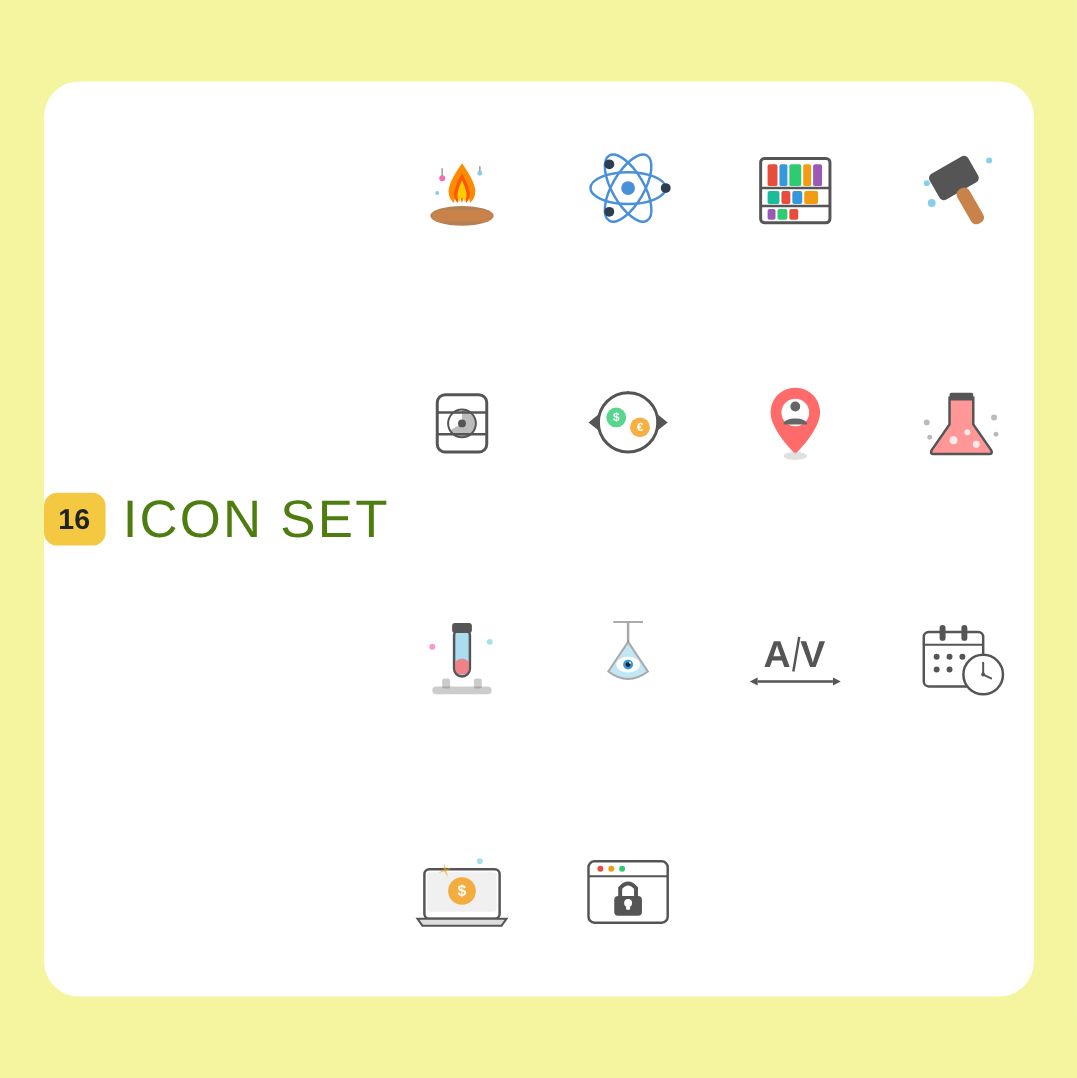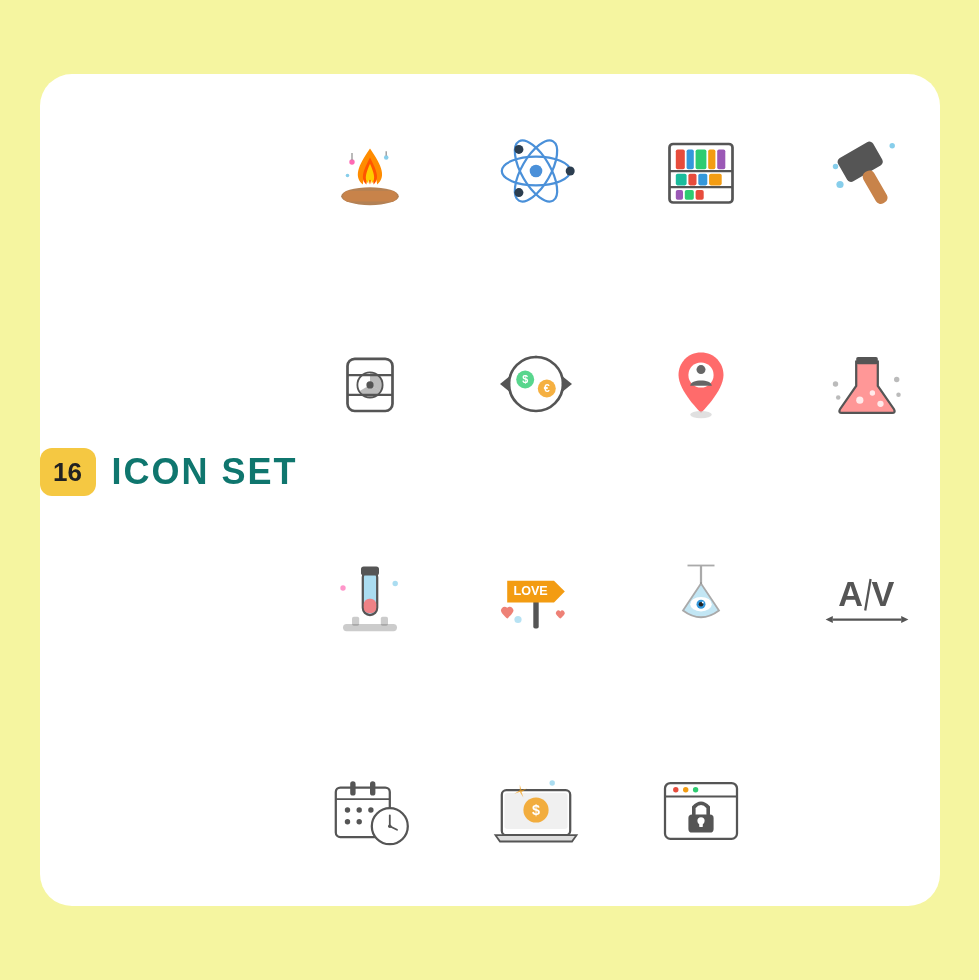--- a/index.html
+++ b/index.html
@@ -34,23 +34,23 @@
       width: 56px;
       height: 48px;
       display: flex;
       align-items: center;
       justify-content: center;
       font-size: 26px;
       font-weight: 900;
       color: #222;
     }
     .title {
-      font-size: 36px;
-      font-weight: 700;
-      color: #0f766e;
+      font-size: 48px;
+      font-weight: 400;
+      color: #4d7c0f;
       letter-spacing: 2px;
     }
     .icons-grid {
       display: grid;
       grid-template-columns: repeat(4, 1fr);
       grid-template-rows: repeat(4, 1fr);
       gap: 20px;
       flex: 1;
     }
     .icon-cell {
@@ -223,33 +223,20 @@
 
         <rect x="20" y="80" width="60" height="8" rx="4" fill="#555" opacity="0.3"></rect>
         <rect x="30" y="72" width="8" height="10" rx="2" fill="#555" opacity="0.3"></rect>
         <rect x="62" y="72" width="8" height="10" rx="2" fill="#555" opacity="0.3"></rect>
 
         <circle cx="20" cy="40" r="3" fill="#ff69b4" opacity="0.7"></circle>
         <circle cx="78" cy="35" r="3" fill="#87ceeb" opacity="0.7"></circle>
       </svg>
     </div>
 
-    <div class="icon-cell">
-      <svg class="icon" viewBox="0 0 100 100">
-
-        <rect x="47" y="50" width="6" height="35" rx="2" fill="#555"></rect>
-
-        <path d="M18 32 L70 32 L82 44 L70 56 L18 56 Z" fill="#f39c12"></path>
-        <text x="44" y="48" text-anchor="middle" font-size="14" fill="white" font-weight="bold">LOVE</text>
-
-        <path d="M25 65 C25 62 21 59 18 62 C15 59 11 62 11 65 C11 68 18 74 18 74 C18 74 25 68 25 65Z" fill="#e74c3c" opacity="0.7"></path>
-        <path d="M82 68 C82 66 79 63 77 66 C75 63 72 66 72 68 C72 70 77 74 77 74 C77 74 82 70 82 68Z" fill="#e74c3c" opacity="0.7"></path>
-        <circle cx="30" cy="75" r="4" fill="#87ceeb" opacity="0.6"></circle>
-      </svg>
-    </div>
 
     <div class="icon-cell">
       <svg class="icon" viewBox="0 0 100 100">
 
         <path d="M50 15 L50 35" stroke="#aaa" stroke-width="2.5" fill="none"></path>
         <path d="M35 15 L65 15" stroke="#aaa" stroke-width="2" fill="none"></path>
 
         <path d="M50 35 L30 65 Q50 80 70 65 Z" fill="#87ceeb" opacity="0.5" stroke="#555" stroke-width="2"></path>
 
         <ellipse cx="50" cy="58" rx="12" ry="8" fill="white"></ellipse>

